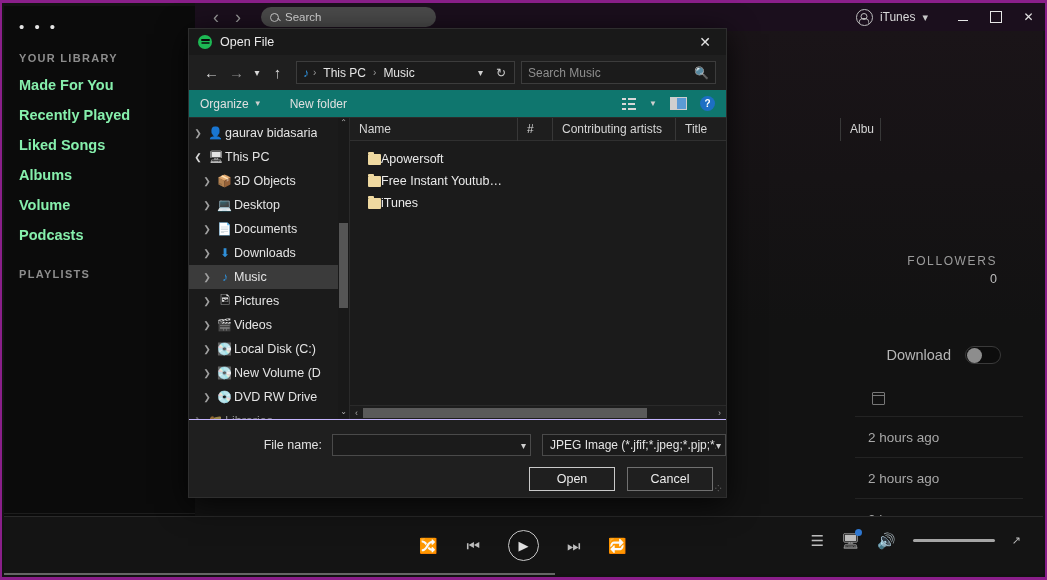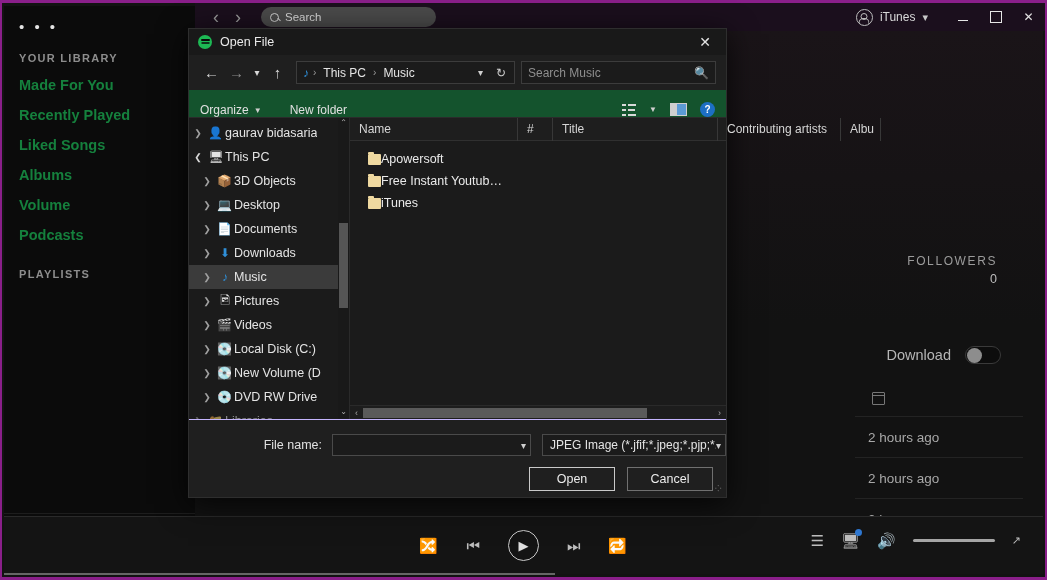--- a/index.html
+++ b/index.html
@@ -54,21 +54,21 @@
   .nav-row { display:flex; align-items:center; height: 32px; padding-left: 15px; gap: 16px; cursor:pointer; }
   .nav-row .lbl { color:#d2d2d2; font-size: 14.5px; font-weight: 600; }
   .ic { width: 21px; height: 21px; position: relative; flex: none; }
   .ic-home::before { content:''; position:absolute; left:2px; top:7px; width:16px;height:12px;border:1.4px solid #9d9d9d; border-top:none;}
   .ic-home::after { content:''; position:absolute; left:2.2px; top:1.5px; width:11.5px;height:11.5px;border-top:1.4px solid #9d9d9d;border-left:1.4px solid #9d9d9d;transform: rotate(45deg);}
   .ic-browse::before { content:''; position:absolute; left:2px; top:3px; width:16px;height:15px;border:1.4px solid #9d9d9d; border-radius:1px; clip-path: polygon(8% 0,92% 0,84% 100%,16% 100%);}
   .ic-browse::after { content:''; position:absolute; left:7.5px; top:8px; width:6px;height:6px;border:1.4px solid #9d9d9d;border-radius:50%;}
   .ic-radio::before { content:''; position:absolute; left:8px; top:8px; width:4px;height:4px;border-radius:50%;background:#9d9d9d;}
   .ic-radio::after { content:''; position:absolute; left:2px; top:2px; width:16px;height:16px;border:1.4px solid #9d9d9d;border-radius:50%;clip-path: polygon(0 20%,22% 20%,22% 80%,0 80%,0 100%,100% 100%,100% 80%,78% 80%,78% 20%,100% 20%,100% 0,0 0);}
   .section-hd { color:#8d8d8d; font-size: 11px; letter-spacing: 1.3px; padding: 18px 0 6px 15px; font-weight: 600; }
-  .lib-row { color:#15803d; font-size: 14.5px; font-weight: 600; padding: 7px 0 7px 15px; cursor:pointer; }
+  .lib-row { color:#86efac; font-size: 14.5px; font-weight: 600; padding: 7px 0 7px 15px; cursor:pointer; }
   .pl-cut { color:#777; font-size: 13px; padding-left: 15px; height: 10px; overflow: hidden; }
   .new-pl { margin-top: auto; display:flex; align-items:center; gap:13px; padding: 0 0 20px 15px; border-top: 1px solid #1d1d1d; padding-top: 17px; cursor:pointer; }
   .plus-c { width: 23px; height:23px; border-radius:50%; border:1.4px solid #a0a0a0; position: relative; flex:none; }
   .plus-c::before { content:''; position:absolute; left:5px; top:10px; width:11px;height:1.4px;background:#a0a0a0;}
   .plus-c::after { content:''; position:absolute; left:10px; top:5px; width:1.4px;height:11px;background:#a0a0a0;}
   .new-pl .lbl { color:#cfcfcf; font-size: 14.5px; font-weight: 600; }
 
   
   .sp-content { position:absolute; left:193px; top:28px; right:2px; bottom:58px; background:#141414;
     background-image: linear-gradient(to bottom, #1a1418, #121212 60%); }
@@ -117,21 +117,21 @@
   .crumb { color:#e4e4e4; font-size: 12px; padding: 0 3px; cursor:pointer; }
   .crsep { color:#9a9a9a; font-size: 10px; }
   .addr .sp1 { flex: 1; }
   .addr .cv { color:#cfcfcf; font-size: 10px; padding: 0 5px; cursor:pointer; }
   .addr .rf { color:#cfcfcf; font-size: 12px; padding: 0 4px; cursor:pointer; }
   .dsearch { width: 195px; height: 23px; margin-left: 6px; background:#1b1b1b; border:1px solid #3c3c3c; display:flex;align-items:center; padding: 0 6px; }
   .dsearch input { flex:1; background:transparent; border:none; outline:none; color:#86efac; font-size: 12px; font-family:inherit;}
   .dsearch input::placeholder { color:#8e8e8e; }
   .dsearch .mg { color:#cfcfcf; font-size: 12px; }
 
-  .dlg-tools { height: 28px; display:flex; align-items:flex-end; padding: 0 11px; gap: 0; background:#14532d; border-bottom:1px solid #2b2b2b; }
+  .dlg-tools { height: 28px; display:flex; align-items:center; padding: 0 11px; gap: 0; background:#0f766e; border-bottom:1px solid #2b2b2b; }
   .tool { color:#e0e0e0; font-size: 12px; cursor:pointer; display:flex; align-items:center; gap:5px; }
   .tool.org { margin-right: 28px; }
   .caret { font-size: 8px; color:#cfcfcf; }
   .tools-right { margin-left:auto; display:flex; align-items:center; gap: 13px; }
   .viewic { width: 14px; height: 12px; position:relative; cursor:pointer; }
   .viewic i { position:absolute; left:0; width:4px; height:2px; background:#d8d8d8; }
   .viewic i:nth-child(1){top:0}.viewic i:nth-child(2){top:5px}.viewic i:nth-child(3){top:10px}
   .viewic b { position:absolute; left:6px; height:2px; background:#d8d8d8; }
   .viewic b:nth-child(4){top:0;width:8px}.viewic b:nth-child(5){top:5px;width:7px}.viewic b:nth-child(6){top:10px;width:8px}
   .paneic { width: 17px; height: 13px; border:1px solid #cfcfcf; display:flex; cursor:pointer; }
@@ -399,22 +399,22 @@
           <div class="up">⌃</div>
           <div class="thumb"></div>
           <div class="dn">⌄</div>
         </div>
       </div>
 
       <div class="list-pane">
         <div class="cols">
           <div class="col sorted" style="width:168px">Name</div>
           <div class="col" style="width:35px">#</div>
+          <div class="col" style="width:123px">Contributing artists</div>
           <div class="col" style="width:165px">Title</div>
-          <div class="col" style="width:123px">Contributing artists</div>
           <div class="col" style="width:40px">Albu</div>
         </div>
         <div class="files">
           <div class="frow">
               <span class="folder"></span>
               <span class="fn">Apowersoft</span>
             </div>
           <div class="frow">
               <span class="folder"></span>
               <span class="fn">Free Instant Youtub…</span>

